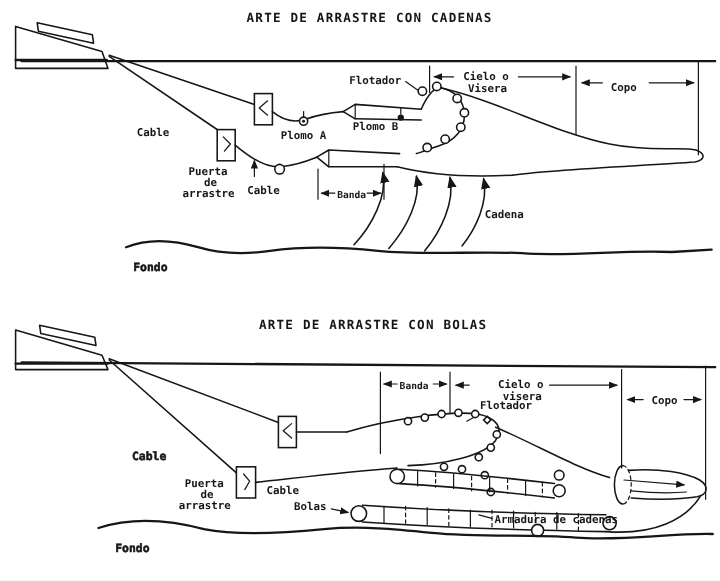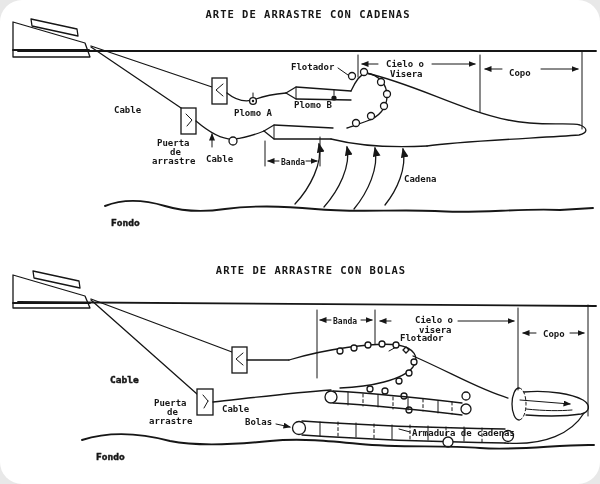--- a/index.html
+++ b/index.html
@@ -1,16 +1,16 @@
 <!DOCTYPE html>
 <html><head>
 <meta charset="utf-8">
 <style>
   html,body{margin:0;padding:0;background:#e8e8e8;}
-  .page{width:600px;height:484px;background:#ffffff;position:relative;overflow:hidden;border-radius:22px;}
+  .page{width:600px;height:484px;background:#ffffff;position:relative;overflow:hidden;}
   svg{display:block;}
   .t{font-family:"DejaVu Sans Mono","Liberation Mono",monospace;font-weight:bold;fill:#161616;}
   .title{font-size:10.5px;letter-spacing:1px;}
   .lbl{font-size:9px;}
   .sm{font-size:8px;}
   .hv{font-size:9.5px;paint-order:stroke;stroke:#161616;stroke-width:0.45px;}
   .ln{fill:none;stroke:#161616;stroke-width:1.3;stroke-linecap:round;stroke-linejoin:round;}
   .thin{stroke-width:1;}
   .thick{stroke-width:1.9;}
   .dash{stroke-dasharray:3 2.6;}

